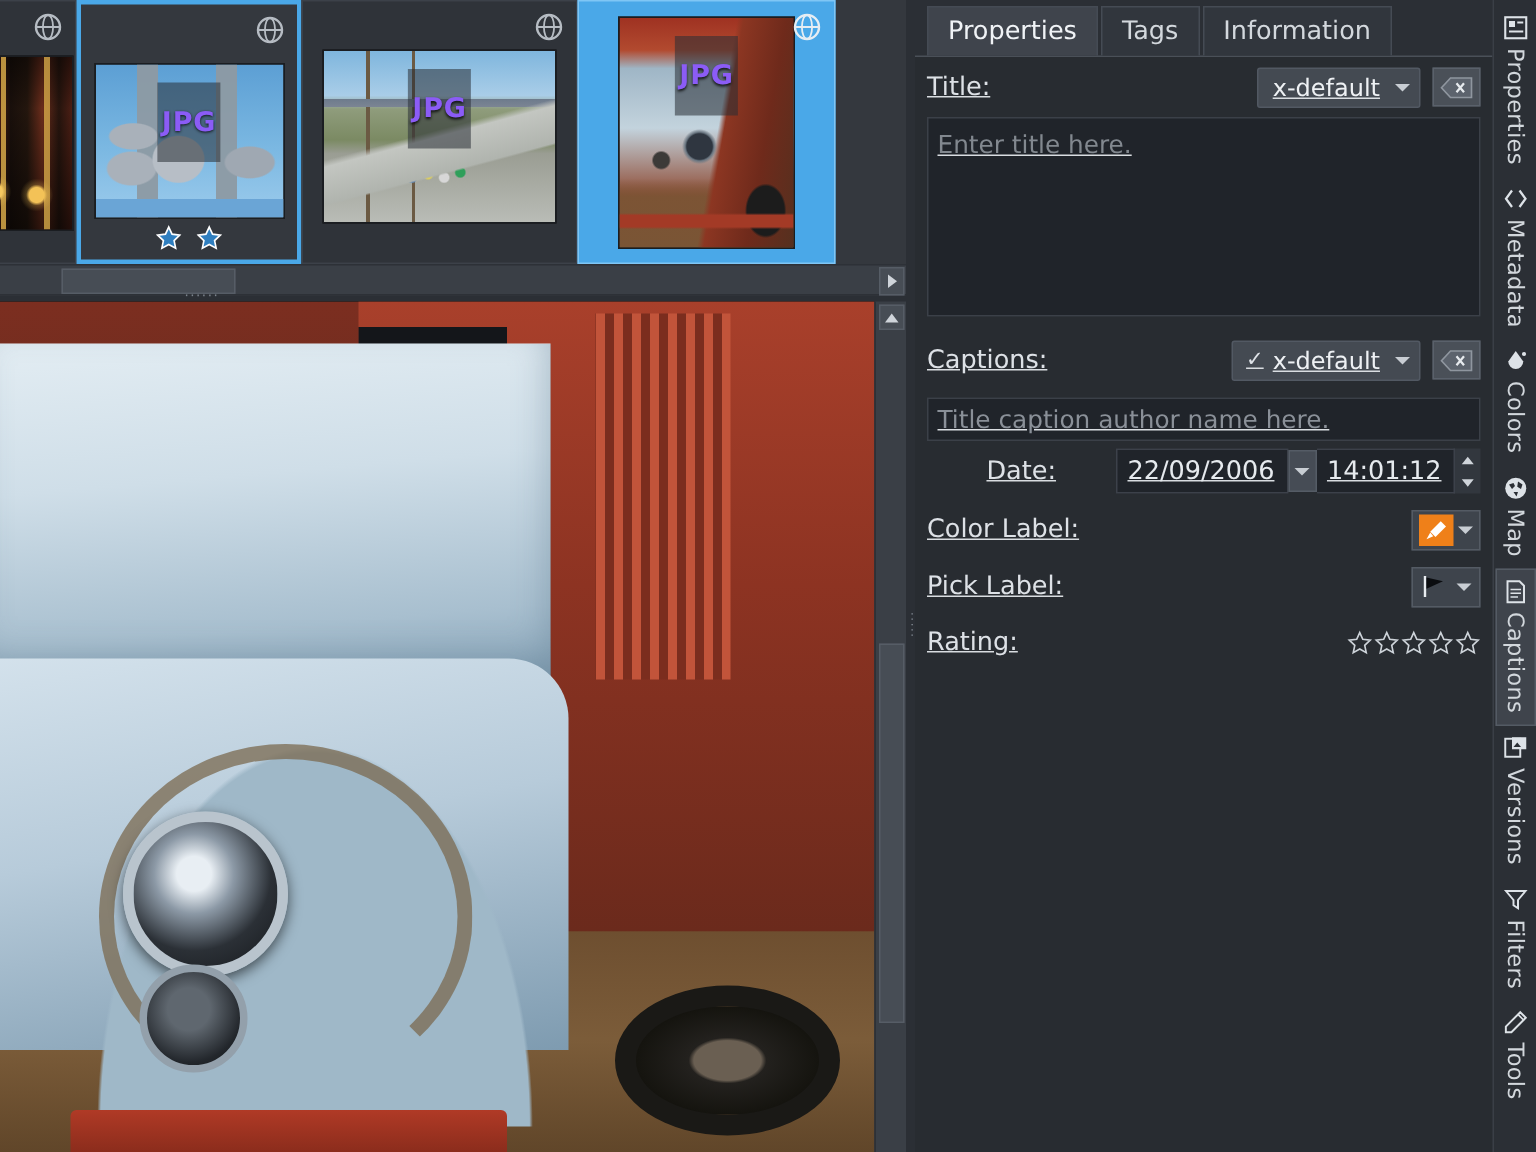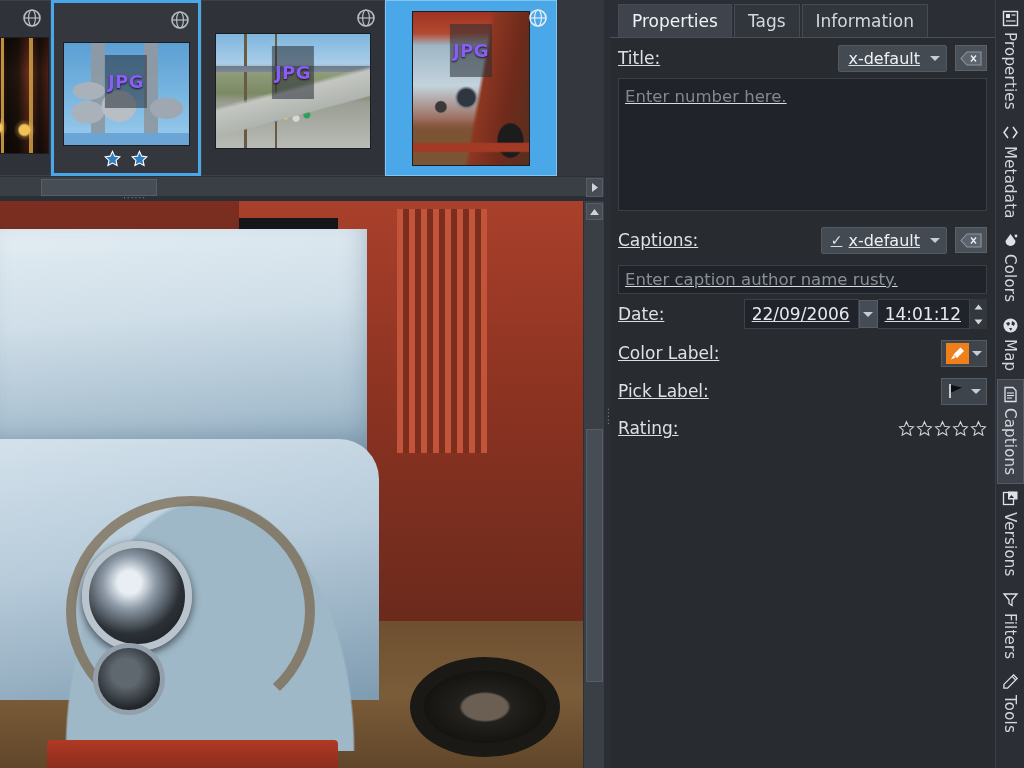--- a/index.html
+++ b/index.html
@@ -483,21 +483,21 @@
           <span class="caret"></span>
         </div>
         <div class="tagdel">
           <svg width="22" height="15" viewBox="0 0 22 15">
             <path d="M7 1 L21 1 L21 14 L7 14 L1 7.5 Z" fill="#5c636d" stroke="#8f969f" stroke-width="1.1"></path>
             <path d="M11 4.5 L16 10.5 M16 4.5 L11 10.5" stroke="#e6eaee" stroke-width="1.5"></path>
           </svg>
         </div>
       </div>
 
-      <div class="bigbox placeholder" id="title-box">Enter number here.</div>
+      <div class="bigbox placeholder" id="title-box">Enter title here.</div>
 
       <div class="sep"></div>
 
       <div class="row" style="height:40px;">
         <div class="row-label">Captions:</div>
         <div class="lang-combo">
           <span class="check">✓</span>
           <span>x-default</span>
           <span class="caret"></span>
         </div>
@@ -505,23 +505,23 @@
           <svg width="22" height="15" viewBox="0 0 22 15">
             <path d="M7 1 L21 1 L21 14 L7 14 L1 7.5 Z" fill="#5c636d" stroke="#8f969f" stroke-width="1.1"></path>
             <path d="M11 4.5 L16 10.5 M16 4.5 L11 10.5" stroke="#e6eaee" stroke-width="1.5"></path>
           </svg>
         </div>
       </div>
 
 
       <div style="height:5px;"></div>
 
-      <div class="bigbox" id="author-box">Enter caption author name rusty.</div>
-
-      <div class="row" style="height:40px;">
+      <div class="bigbox" id="author-box">Title caption author name here.</div>
+
+      <div class="row" style="height:40px;text-align:center;">
         <div class="row-label">Date:</div>
         <div class="date-wrap">
           <div class="date-field">
             <span class="val">22/09/2006</span>
           </div>
           <div class="spin-btn">
             <span class="caret" style="margin:0;"></span>
           </div>
           <div class="date-field" style="border-left:none;">
             <span class="val">14:01:12</span>

